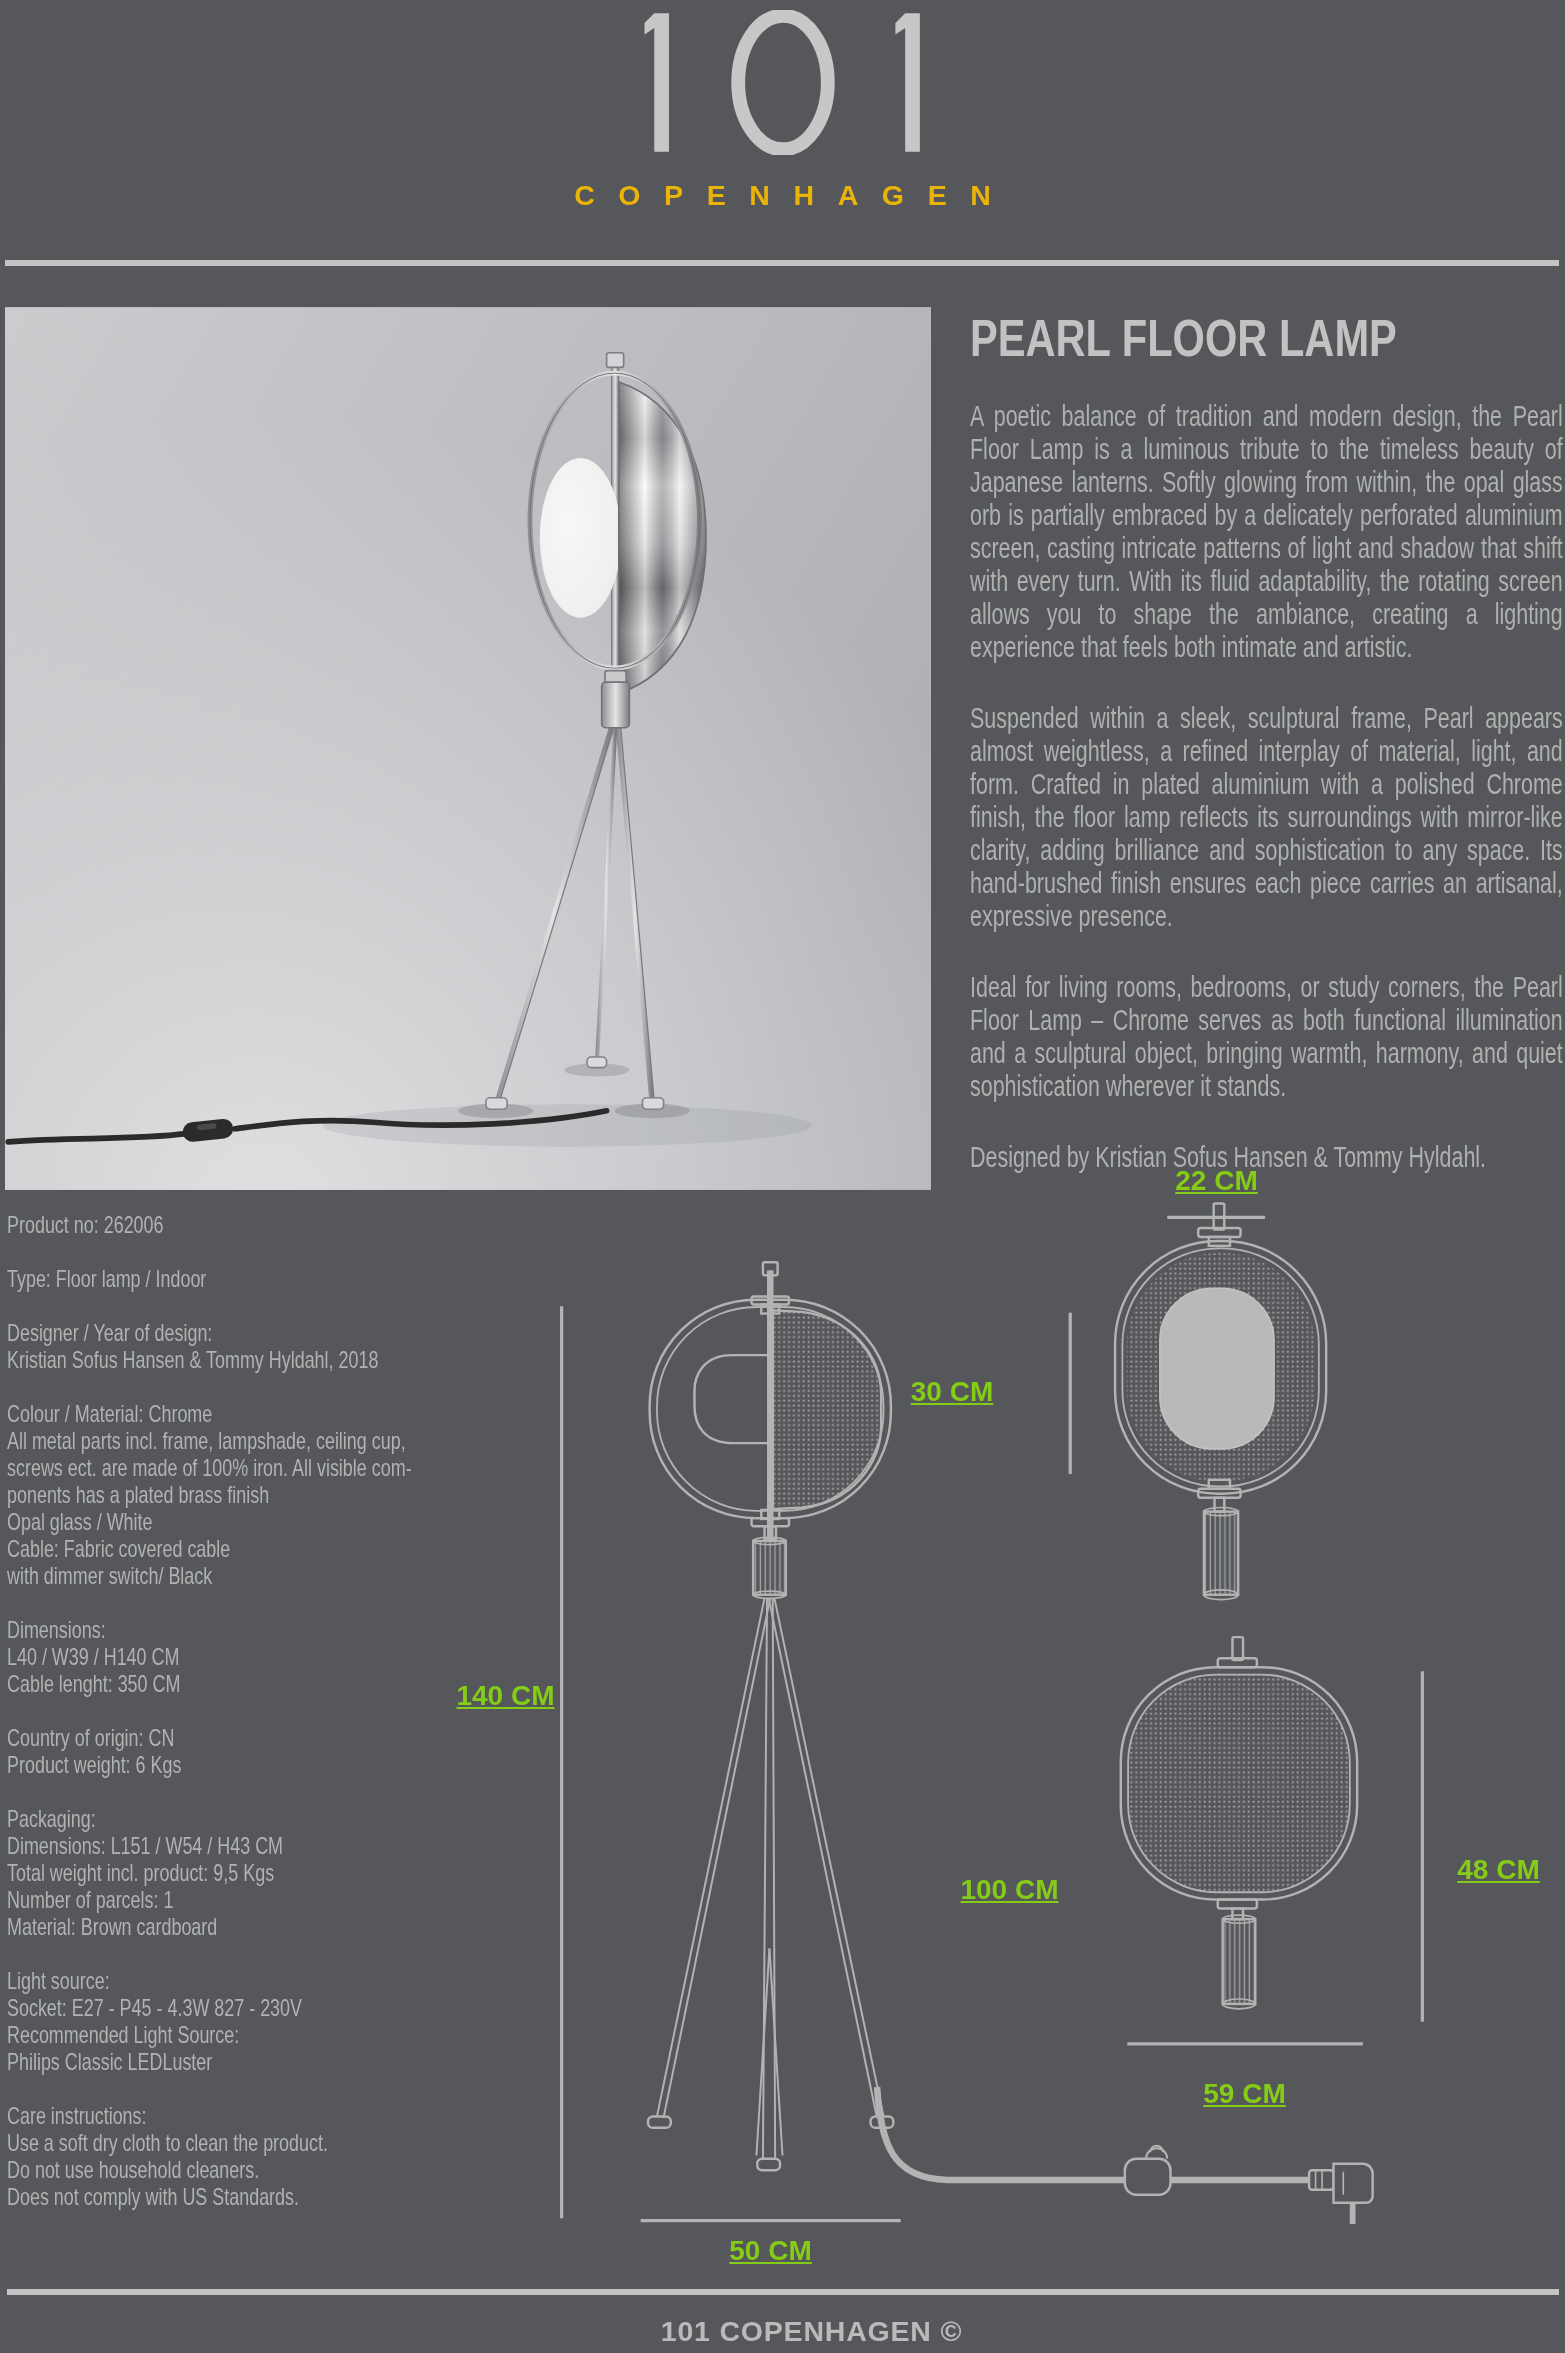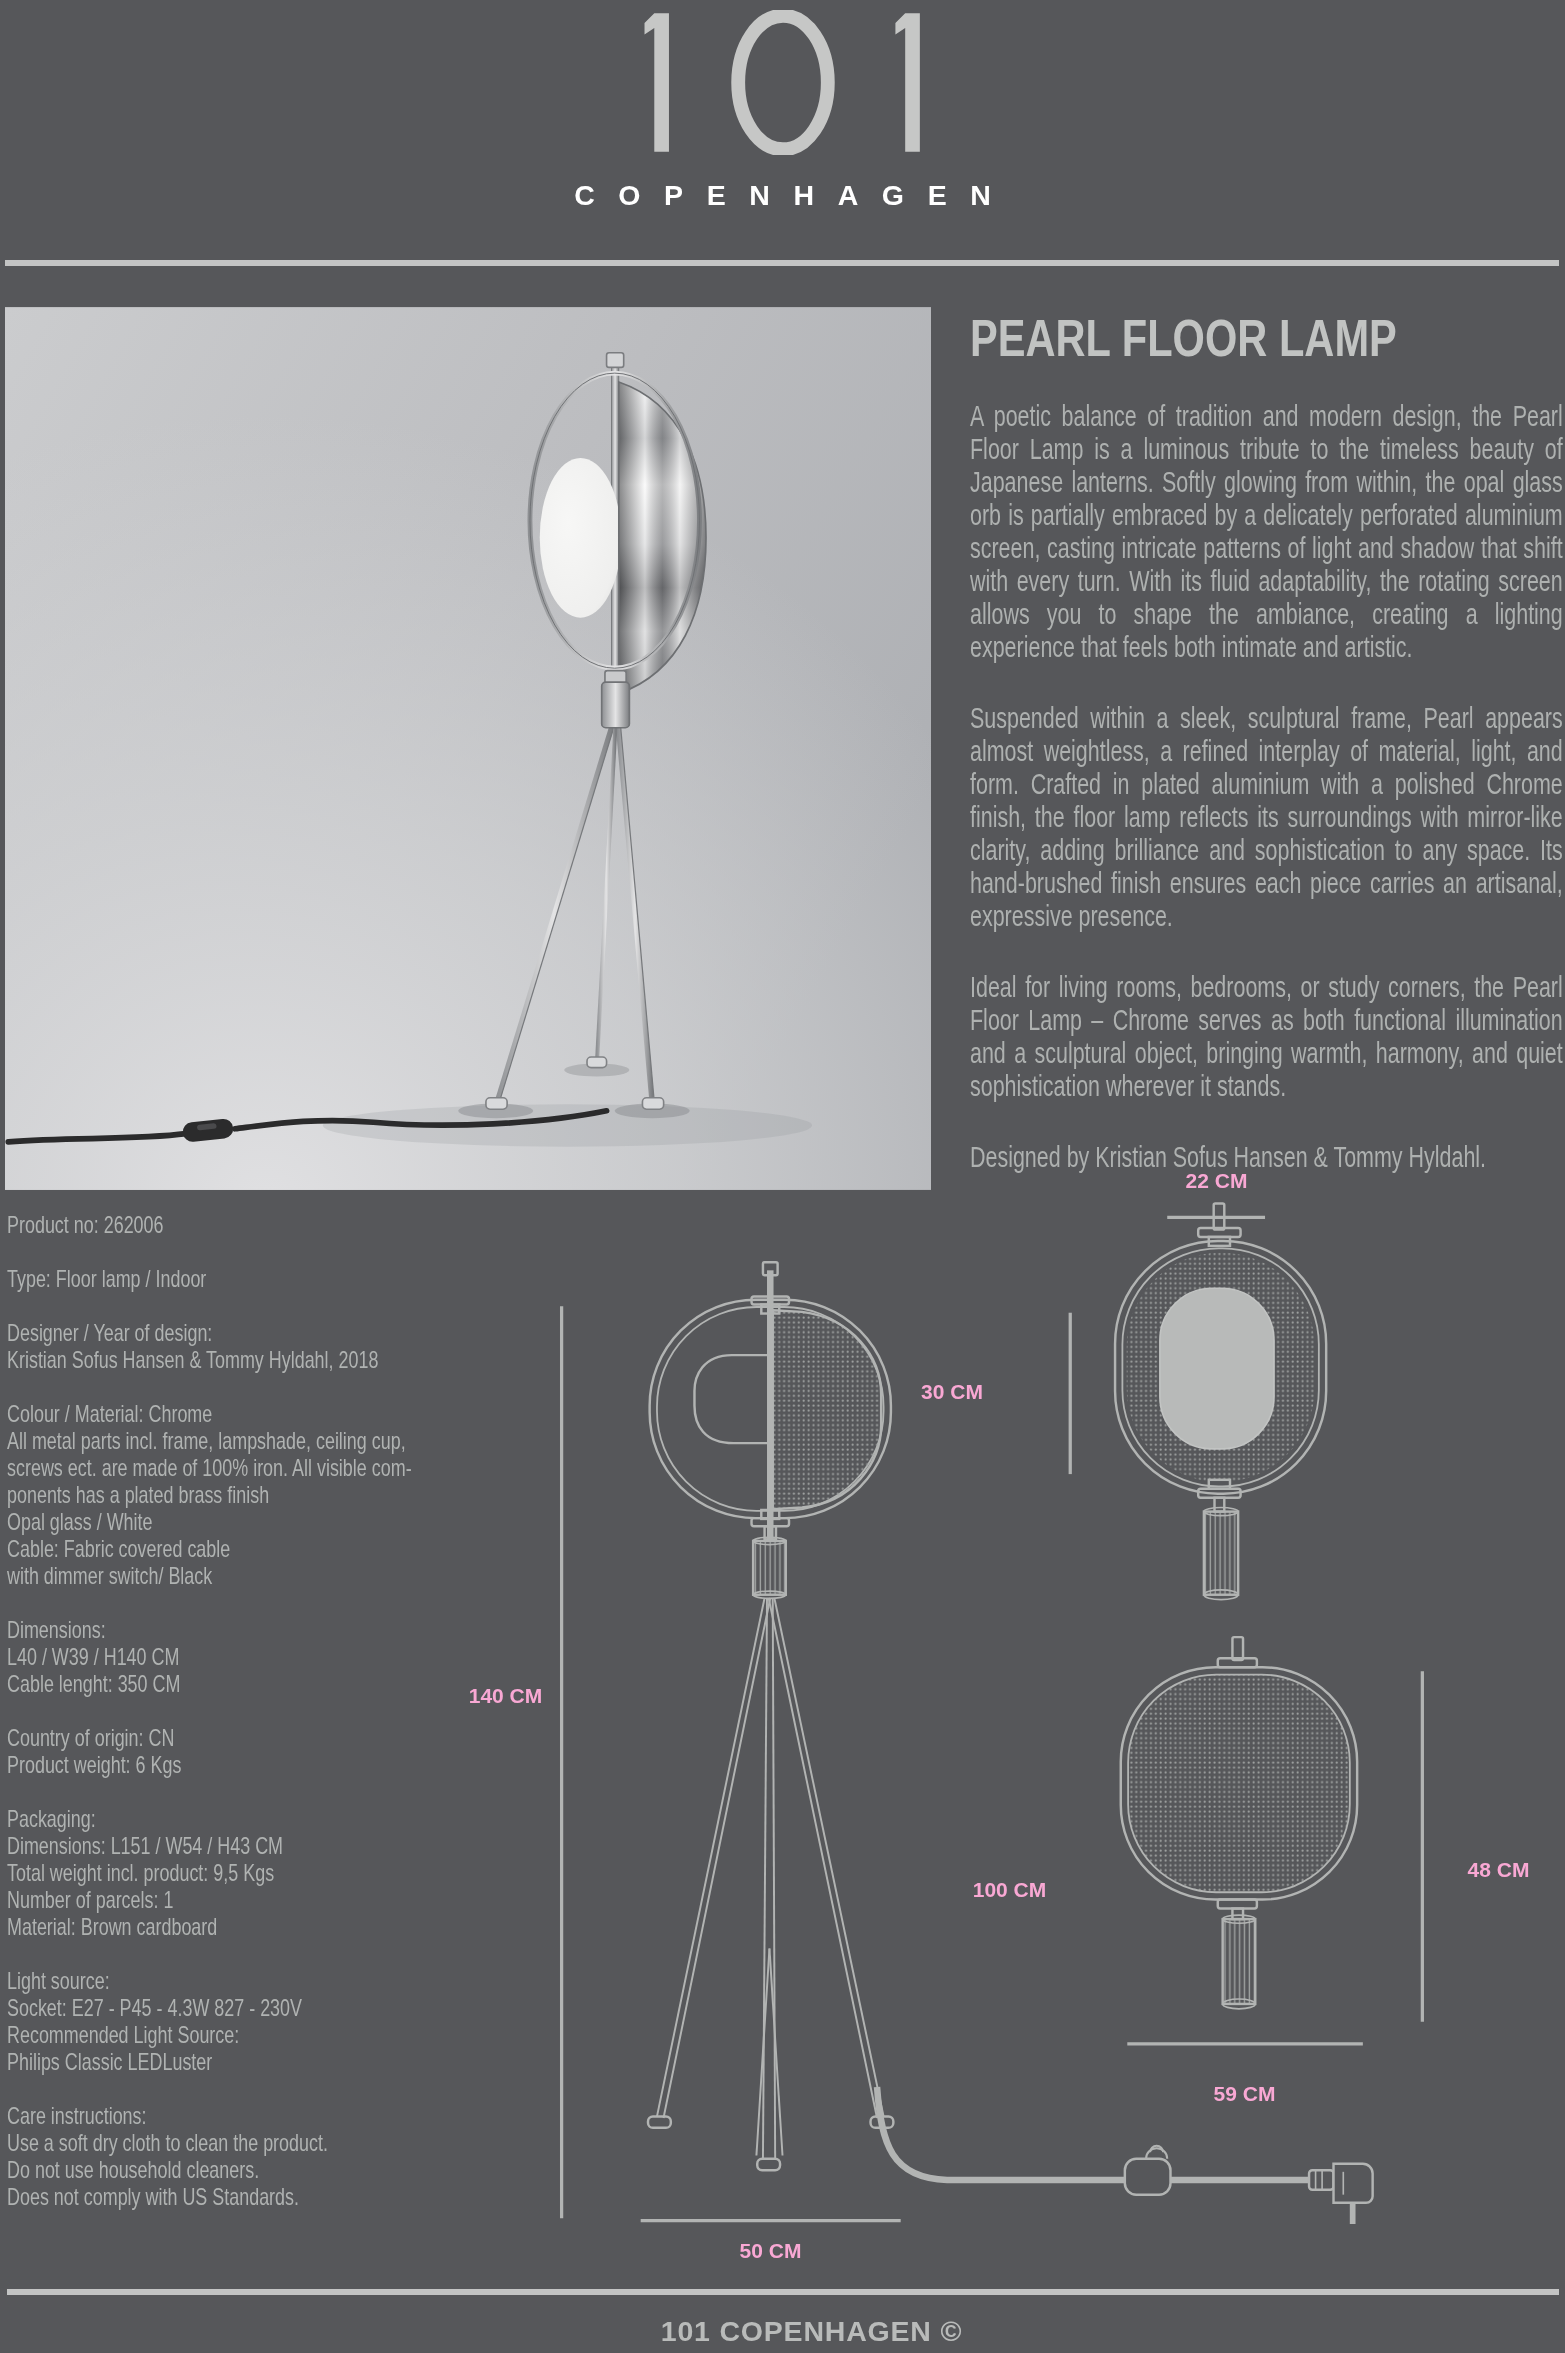--- a/index.html
+++ b/index.html
@@ -9,21 +9,21 @@
     font-family:"Liberation Sans", sans-serif;
     -webkit-font-smoothing:antialiased;
   }
   .abs{position:absolute;}
   .sr{position:absolute;width:0.8px;height:0.8px;overflow:hidden;clip:rect(0 0 0 0);}
 
   
   .logo-city{
     top:179px;left:0;width:1565px;text-align:center;
     font-size:28.5px;font-weight:bold;letter-spacing:23.6px;padding-left:23.6px;box-sizing:border-box;
-    color:#ffffff;
+    color:#eab308;
   }
   .rule{background:#c3c4c4;height:5.7px;}
   .rule-top{top:260px;left:4.9px;width:1554px;}
   .rule-bottom{top:2289px;left:6.5px;width:1552px;}
 
   
   .photo{top:307px;left:4.9px;width:926px;height:883px;}
 
   
   .title{
@@ -43,21 +43,21 @@
   .specs{
     top:1212px;left:6.5px;width:620px;
     transform:scaleX(0.76);transform-origin:0 0;
     color:#b0b3b2;font-size:23.6px;line-height:27px;
   }
   .specs .blk{white-space:pre;margin:0 0 27px 0;}
 
   
   .dim{
     width:163px;height:26px;text-align:center;
-    font-size:21px;font-weight:bold;color:#f9a8d4;line-height:26px;white-space:nowrap;
+    font-size:28px;font-weight:bold;color:#84cc16;line-height:26px;white-space:nowrap;text-decoration:underline;
   }
   .d22 {top:1168px;left:1135px;}
   .d30 {top:1379px;left:891px;width:122px;}
   .d140{top:1683px;left:424px;}
   .d100{top:1877px;left:928px;}
   .d48 {top:1857px;left:1417px;}
   .d35 {top:2081px;left:1163px;}
   .d40 {top:2238px;left:689px;}
 
   

